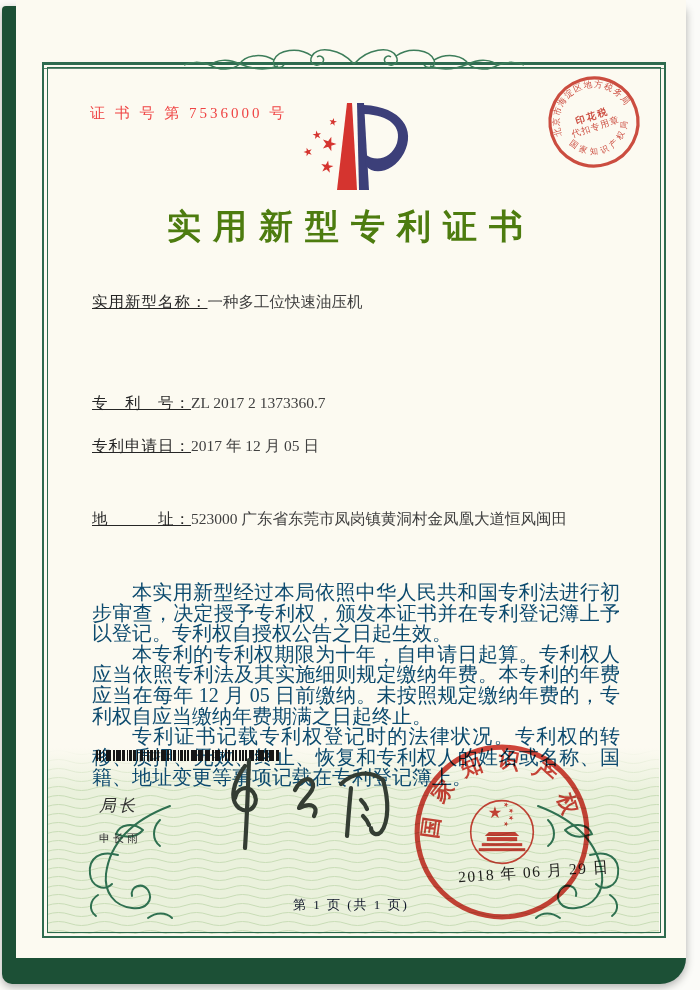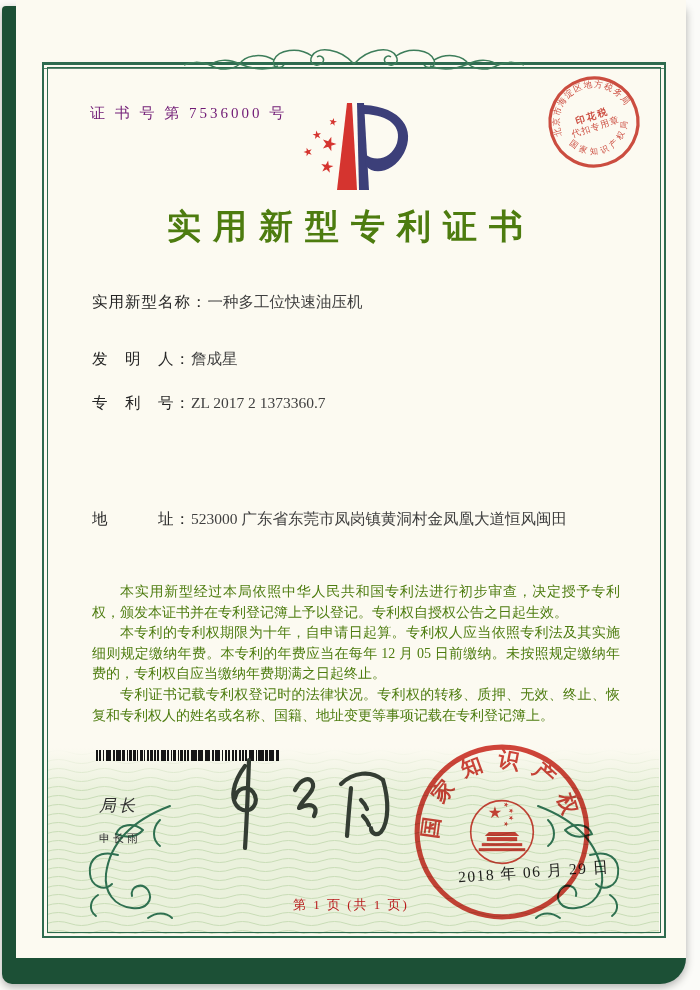--- a/index.html
+++ b/index.html
@@ -30,36 +30,36 @@
   .corner-left{left:32px;top:800px;}
   .corner-right{left:514px;top:800px;transform:scaleX(-1);}
   .waves{position:absolute;left:31px;top:748px;width:612px;height:186px;}
   .waves-fade{
     position:absolute;left:31px;top:748px;width:612px;height:44px;
     background:linear-gradient(#fcfaf1,rgba(252,250,241,0));
   }
   
   .cert-no{
     position:absolute;left:74px;top:104px;font-size:15px;
-    letter-spacing:3px;color:#701a75;
+    letter-spacing:3px;color:#ef4444;
   }
   .logo{position:absolute;left:258px;top:100px;width:160px;height:100px;}
   .title{
     position:absolute;left:0;top:204px;width:100%;text-align:center;
     font-size:34px;font-weight:700;letter-spacing:12px;color:#4d7c0f;
   }
   .row{position:absolute;left:76px;font-size:15.5px;white-space:nowrap;}
-  .lab{letter-spacing:1px;color:#262626;}
+  .lab{letter-spacing:1px;color:#262626;text-decoration:underline;}
   .val{color:#404040;}
   .addr-wrap{display:inline-block;vertical-align:top;}
   .addr-line2{margin-top:4px;}
   .grant-no-col{position:absolute;left:327px;top:0;}
   .paragraphs{
     position:absolute;left:76px;top:582px;width:528px;
-    font-size:14px;line-height:20.6px;text-align:justify;color:#4d7c0f;
+    font-size:20px;line-height:20.6px;text-align:justify;color:#0c4a6e;
   }
   .paragraphs p{margin:0;text-indent:2em;}
   .barcode{
     position:absolute;left:80px;top:750px;width:184px;height:11px;
     background-image:
       repeating-linear-gradient(90deg,#161616 0 1.6px,transparent 1.6px 3.4px),
       repeating-linear-gradient(90deg,#161616 0 1px,transparent 1px 6.5px),
       repeating-linear-gradient(90deg,#161616 0 2.4px,transparent 2.4px 11px);
   }
   .signer-title{position:absolute;left:83px;top:795px;font-size:16.5px;letter-spacing:3px;font-style:italic;}
@@ -69,21 +69,21 @@
         mix-blend-mode:multiply;opacity:.93;}
   .seal-date{
     position:absolute;left:418px;top:862px;width:200px;text-align:center;
     font-size:15.5px;letter-spacing:1.5px;color:#1f1f1f;
     transform:rotate(-4deg);mix-blend-mode:multiply;white-space:nowrap;
   }
   .tax-stamp{position:absolute;left:528px;top:72px;width:100px;height:100px;
         mix-blend-mode:multiply;opacity:.9;}
   .footer{
     position:absolute;left:0;top:896px;width:100%;text-align:center;
-    font-size:13px;letter-spacing:2px;color:#b91c1c;
+    font-size:13px;letter-spacing:2px;color:#0f172a;
   }
 </style>
 </head>
 <body>
 
 <svg width="0" height="0" style="position:absolute">
   <defs>
     <path id="star" d="M0,-1 L0.588,0.809 L-0.951,-0.309 L0.951,-0.309 L-0.588,0.809 Z"></path>
   </defs>
 </svg>
@@ -175,25 +175,25 @@
           <textPath href="#taxBot" startOffset="2">国家知识产权局</textPath>
         </text>
       </g>
     </svg>
 
     <div class="title">实用新型专利证书</div>
 
     <div class="row" style="top:292px">
       <span class="lab">实用新型名称：</span><span class="val">一种多工位快速油压机</span>
     </div>
-    <div class="row" style="top:349px">
-      <span class="lab">发　明　人：</span><span class="val">詹成星</span>
-    </div>
     <div class="row" style="top:393px">
       <span class="lab">专　利　号：</span><span class="val">ZL 2017 2 1373360.7</span>
+    </div>
+    <div class="row" style="top:436px">
+      <span class="lab">专利申请日：</span><span class="val">2017 年 12 月 05 日</span>
     </div>
     <div class="row" style="top:509px">
       <span class="lab">地　　　址：</span><span class="addr-wrap"><span class="val">523000 广东省东莞市凤岗镇黄洞村金凤凰大道恒风闽田</span></span>
     </div>
 
     <div class="paragraphs">
       <p>本实用新型经过本局依照中华人民共和国专利法进行初步审查，决定授予专利权，颁发本证书并在专利登记簿上予以登记。专利权自授权公告之日起生效。</p>
       <p>本专利的专利权期限为十年，自申请日起算。专利权人应当依照专利法及其实施细则规定缴纳年费。本专利的年费应当在每年 12 月 05 日前缴纳。未按照规定缴纳年费的，专利权自应当缴纳年费期满之日起终止。</p>
       <p>专利证书记载专利权登记时的法律状况。专利权的转移、质押、无效、终止、恢复和专利权人的姓名或名称、国籍、地址变更等事项记载在专利登记簿上。</p>
     </div>

